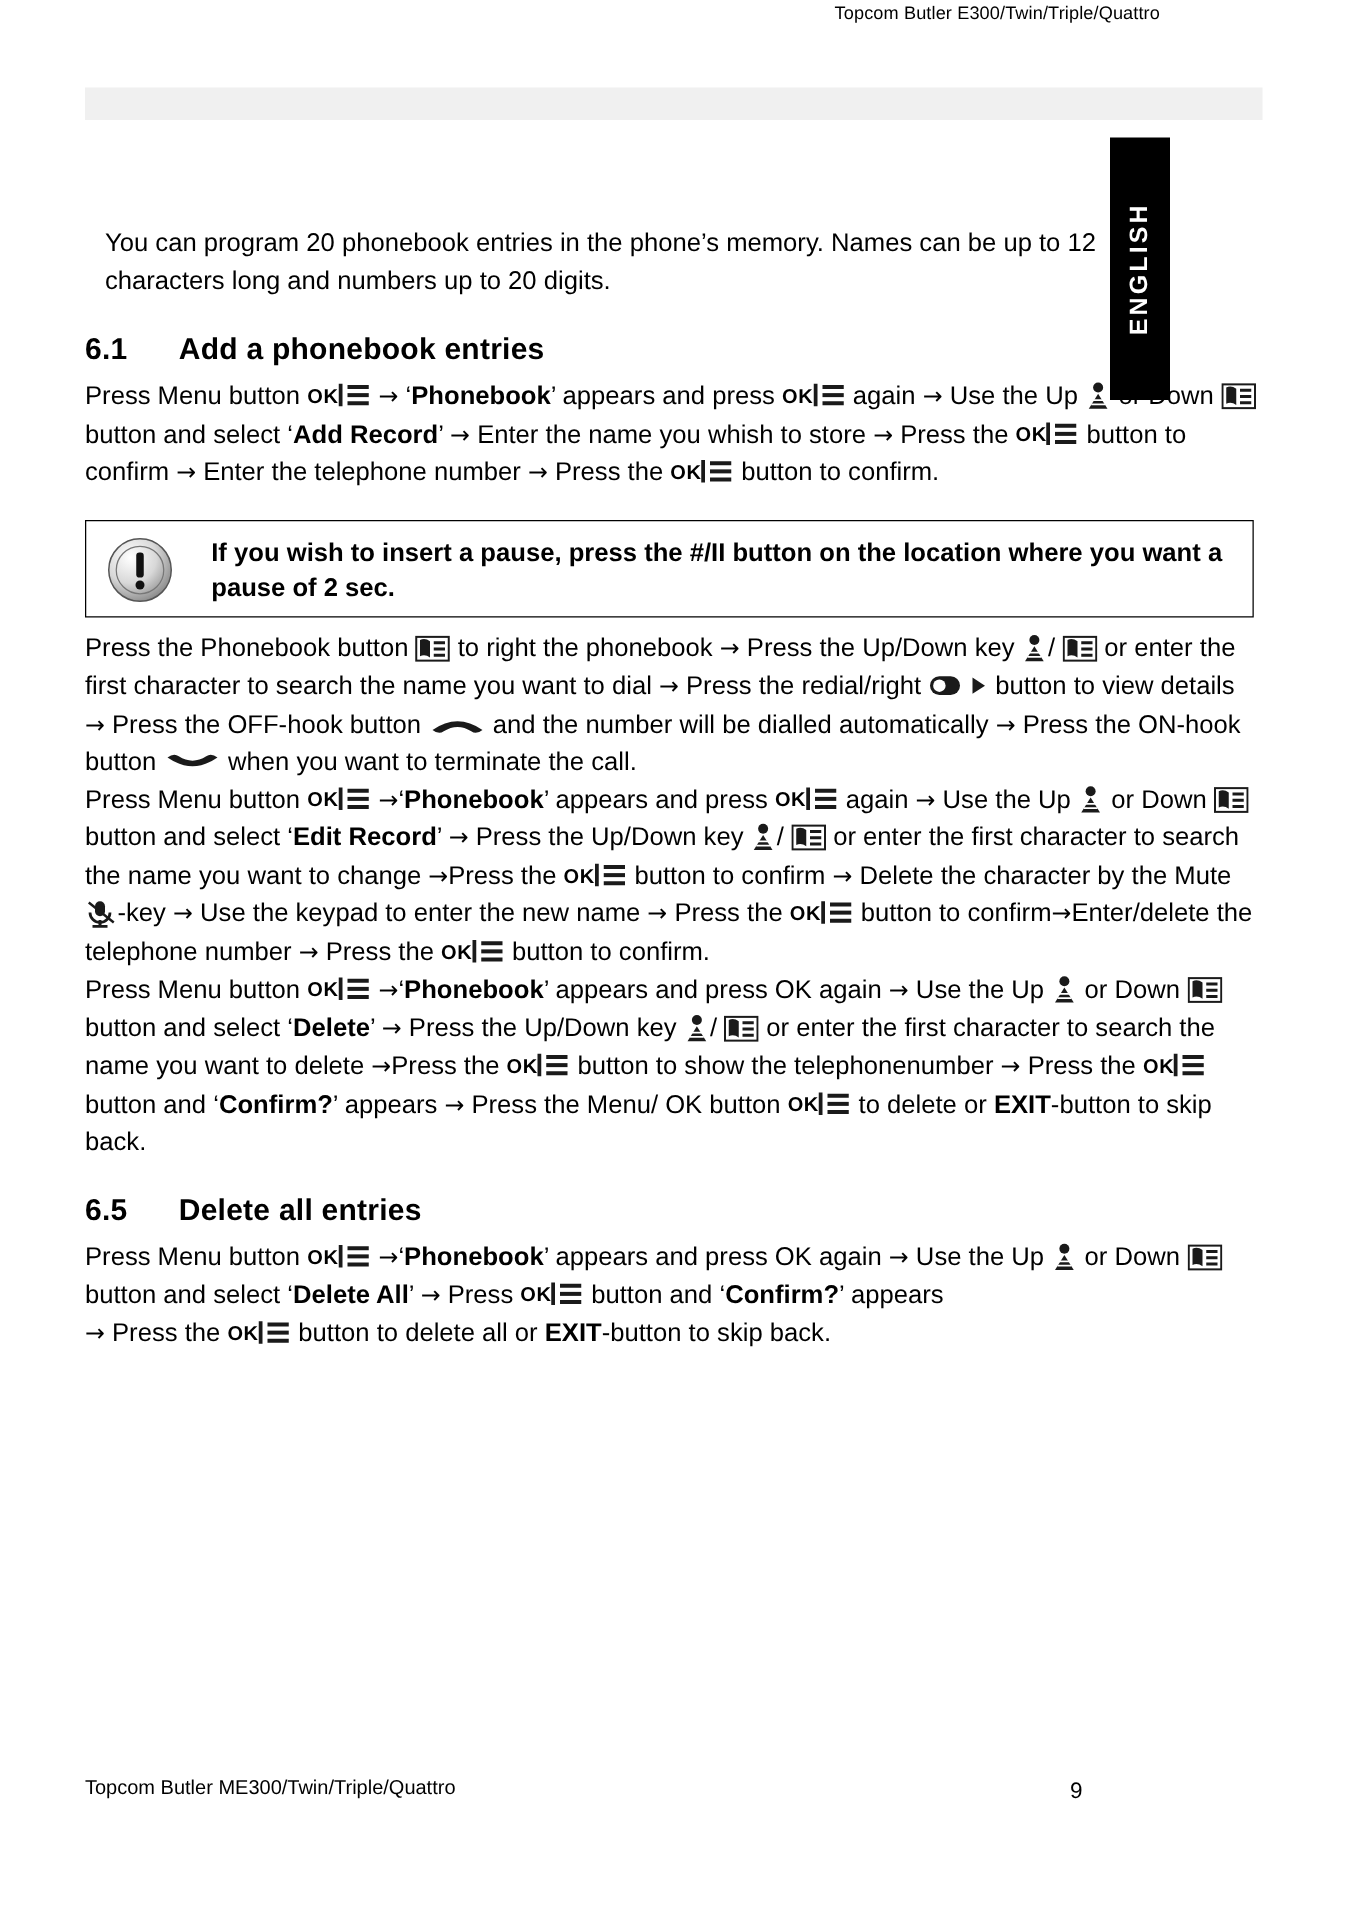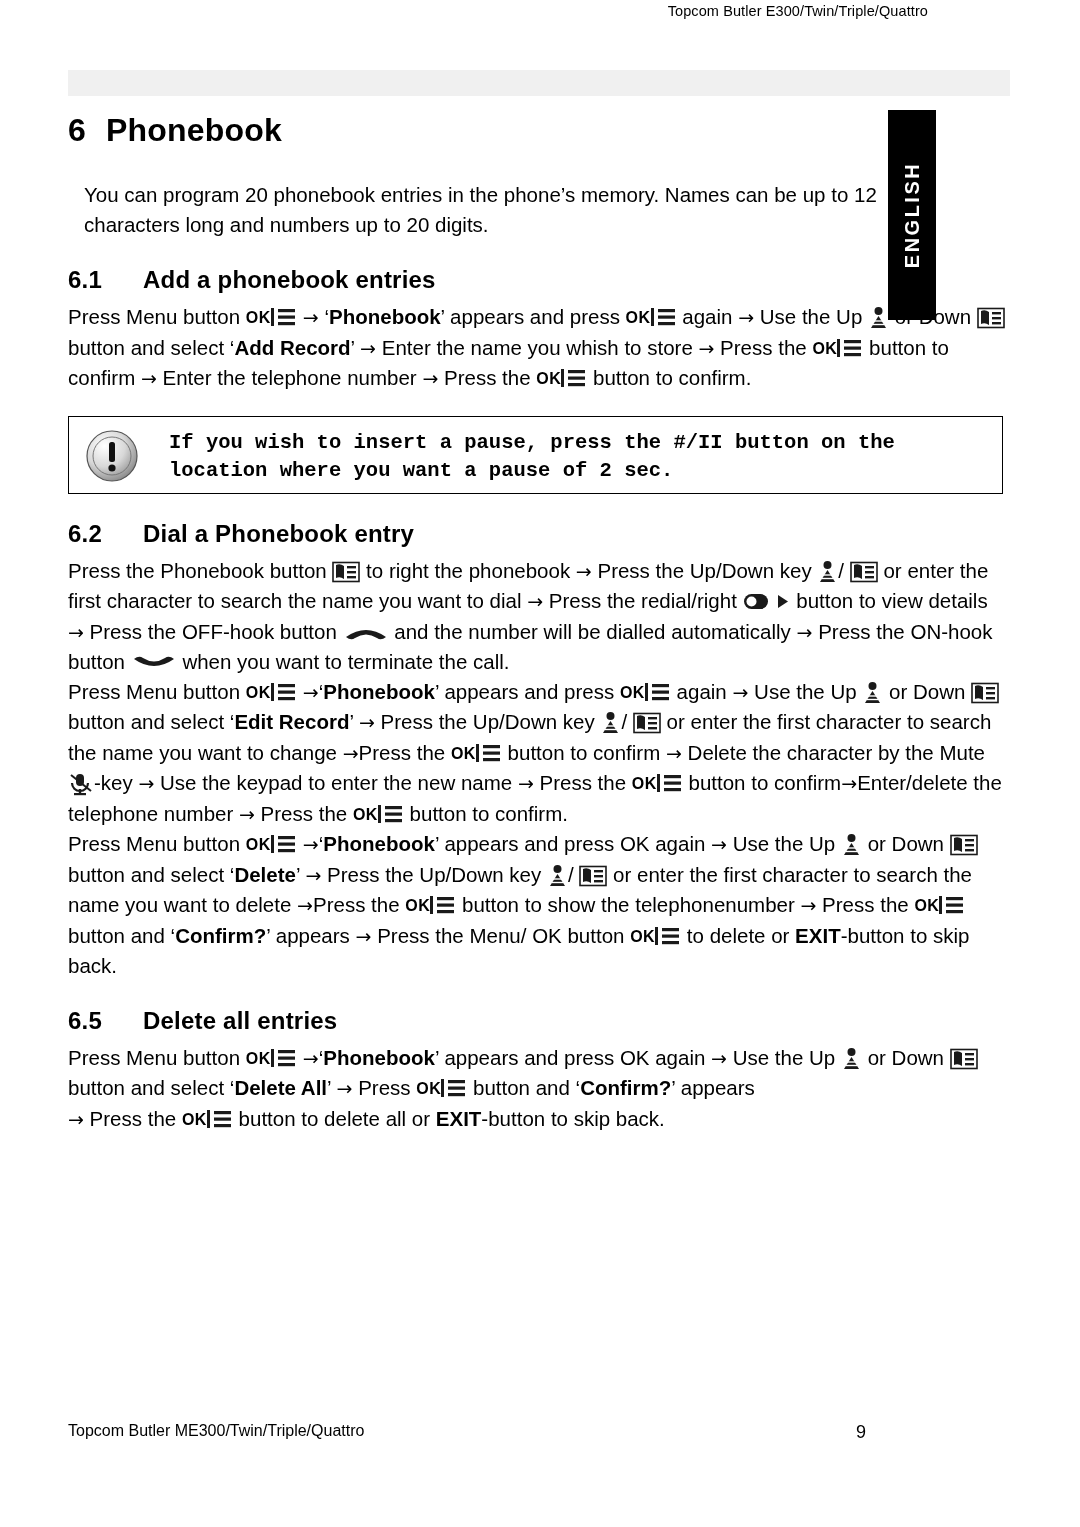--- a/index.html
+++ b/index.html
@@ -112,21 +112,20 @@
   }
 
   
   .note {
     position: relative;
     border: 1.5px solid #000;
     margin: 22px 4px 10px 0;
     width: 935px;
     height: 78px;
     box-sizing: border-box;
-    font-family: Liberation Mono, monospace;
   }
   .note .icon {
     position: absolute;
     left: 16px;
     top: 12px;
     width: 54px;
     height: 54px;
   }
   .note .note-text {
     position: absolute;
@@ -203,23 +202,20 @@
 
 <div class="page">
 
   <div class="header-band"></div>
   <div class="header-text">Topcom Butler E300/Twin/Triple/Quattro</div>
 
   <div class="english-tab">
     <span>ENGLISH</span>
   </div>
 
-  <h1 class="chapter">
-    <span class="num">6</span><span>Phonebook</span>
-  </h1>
 
   <div class="content">
 
     <p class="intro">You can program 20 phonebook entries in the phone’s memory. Names can be up to 12 characters long and numbers up to 20 digits.</p>
 
     <h2 class="sec">
       <span class="num">6.1</span><span>Add a phonebook entries</span>
     </h2>
     <p class="body"><span>Press Menu button </span><span class="okw">OK</span><span class="ico ico-menu"><svg width="26" height="21" viewBox="0 0 26 21">
             <rect x="7" y="2" width="17" height="3.2" fill="#1a1a1a"></rect>
@@ -262,23 +258,20 @@
           </defs>
           <circle cx="27" cy="27" r="25" fill="url(#g1)" stroke="#555" stroke-width="1.2"></circle>
           <circle cx="27" cy="27" r="19" fill="none" stroke="#777" stroke-width="1"></circle>
           <rect x="24" y="13" width="6" height="20" rx="2.5" fill="#111"></rect>
           <circle cx="27" cy="39" r="3.6" fill="#111"></circle>
         </svg>
       </div>
       <div class="note-text">If you wish to insert a pause, press the #/II button on the location where you want a pause of 2 sec.</div>
     </div>
 
-    <h2 class="sec">
-      <span class="num">6.2</span><span>Dial a Phonebook entry</span>
-    </h2>
     <p class="body"><span>Press the Phonebook button </span><span class="ico ico-pb"><svg width="28" height="22" viewBox="0 0 28 22">
             <rect x="1" y="1.5" width="26" height="19" fill="none" stroke="#1a1a1a" stroke-width="1.6"></rect>
             <path d="M4 4 q4 -2 8 1 v13 q-4 -3 -8 -1 z" fill="#1a1a1a"></path>
             <rect x="15" y="5" width="9" height="2.4" fill="#1a1a1a"></rect>
             <rect x="15" y="10" width="9" height="2.4" fill="#1a1a1a"></rect>
             <rect x="15" y="15" width="9" height="2.4" fill="#1a1a1a"></rect>
           </svg></span><span> to right the phonebook </span><span class="arrow">→</span><span> Press the Up/Down key </span><span class="ico ico-up"><svg width="21" height="24" viewBox="0 0 21 24">
             <circle cx="10.5" cy="5" r="4" fill="#1a1a1a"></circle>
             <path d="M10.5 10 L3 22 L18 22 Z" fill="#1a1a1a"></path>
             <path d="M6 15 h9" stroke="#fff" stroke-width="1.4"></path>

